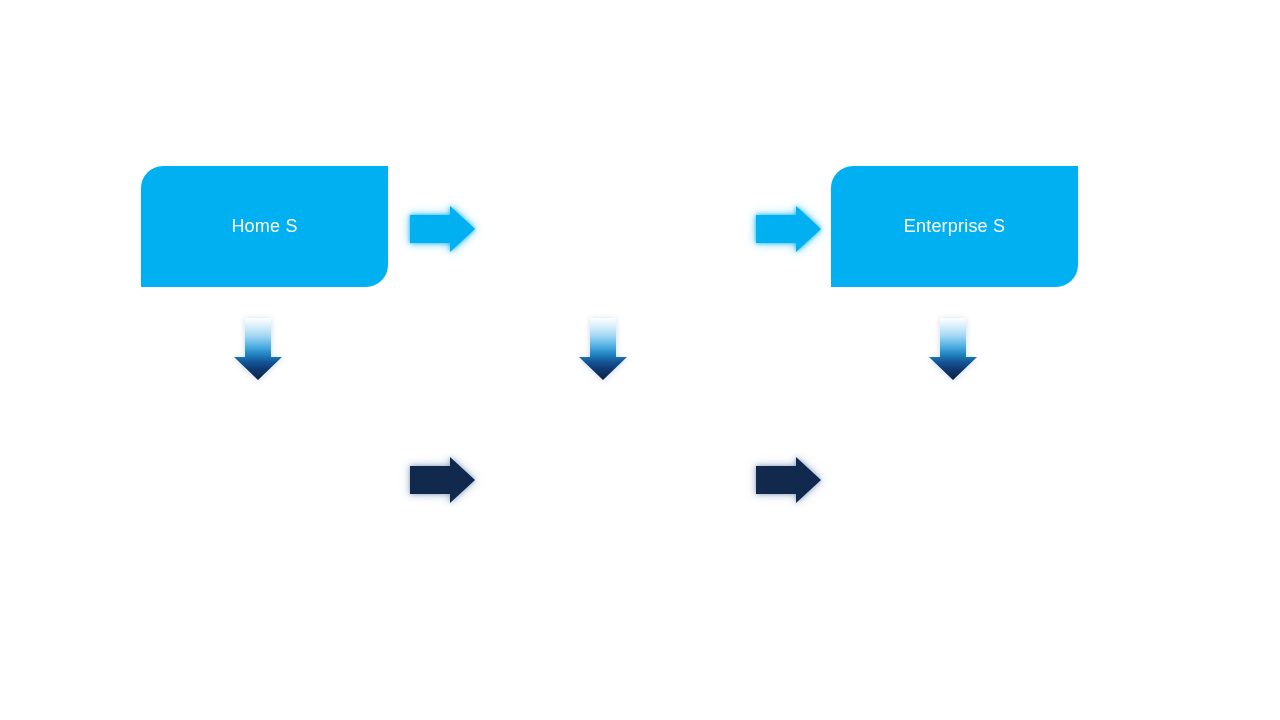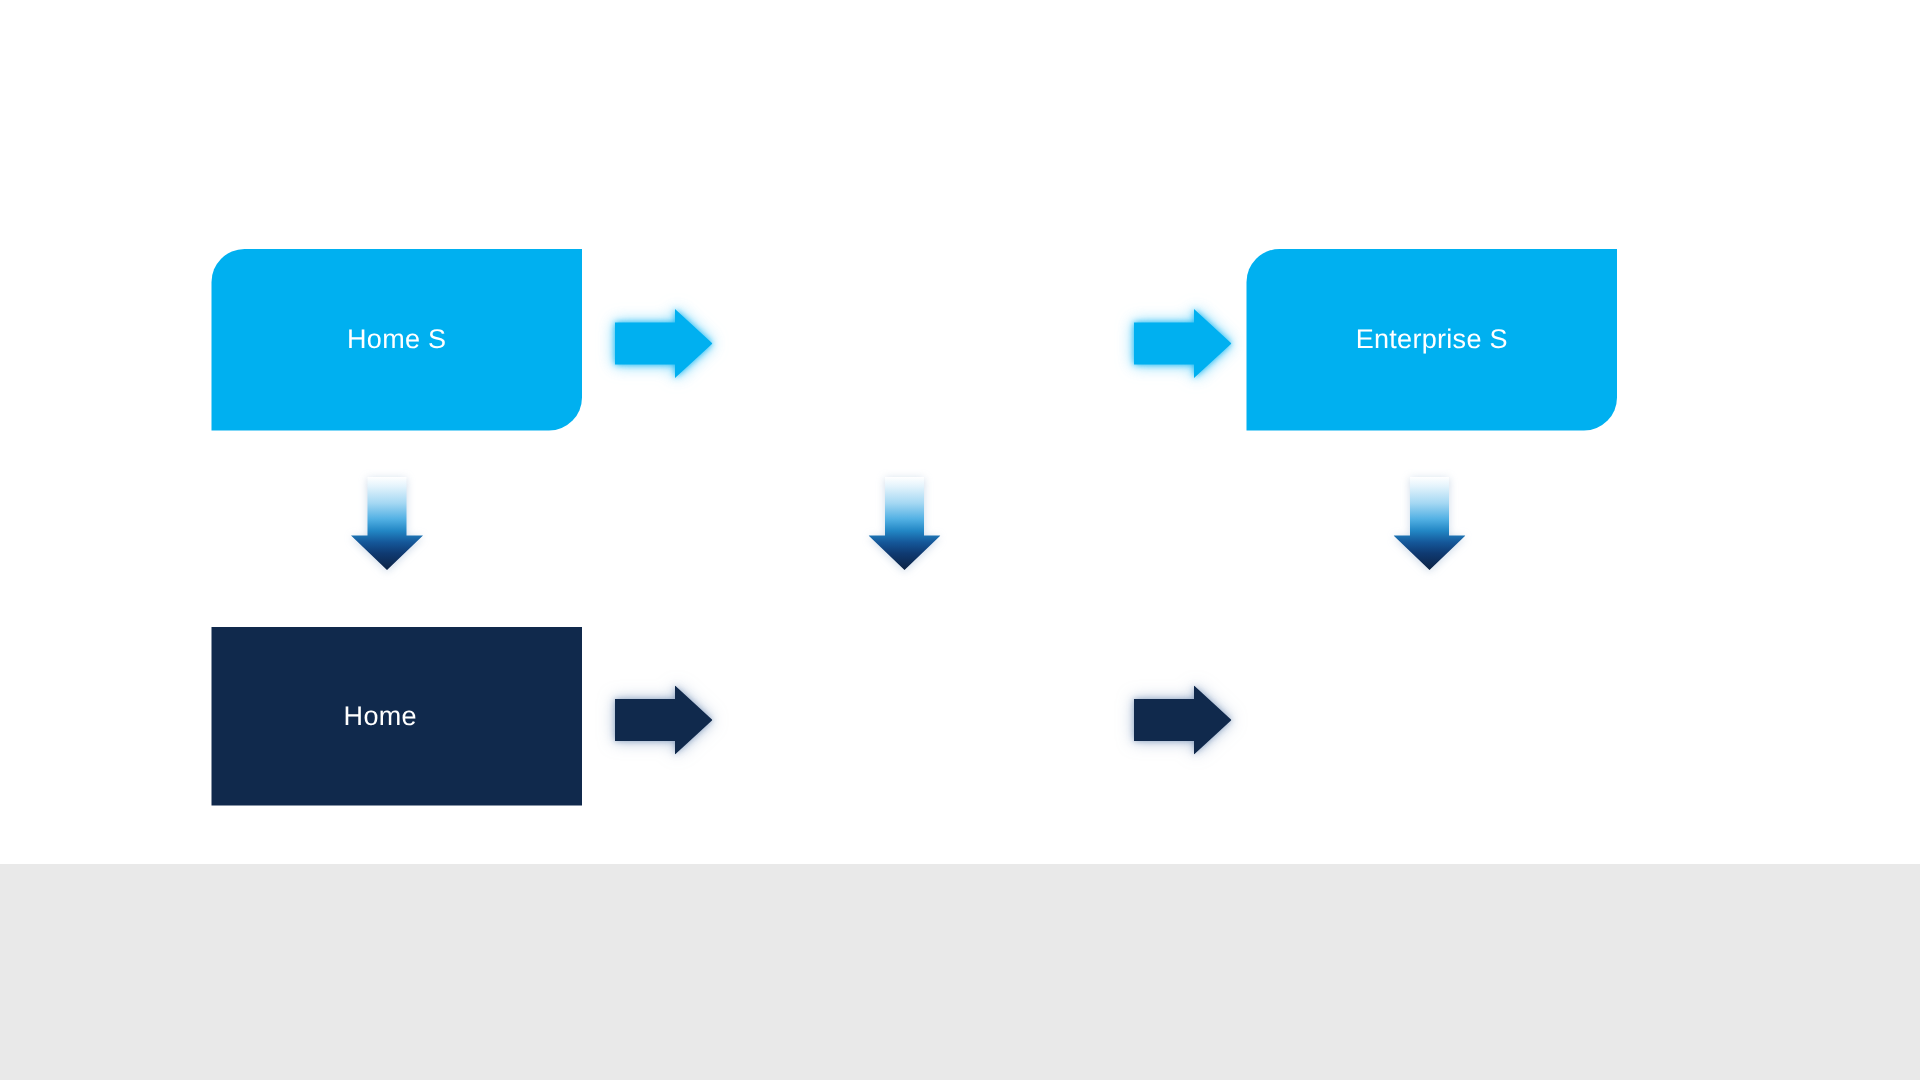--- a/index.html
+++ b/index.html
@@ -4,21 +4,21 @@
 <style>
   :root{
     --node-top-fill:#00B0F0;
     --node-bottom-fill:#10294C;
     --label-text:#FFFFFF;
     --background:#FFFFFF;
   }
   html,body{margin:0;padding:0;background:#e9e9e9;}
   .canvas{
     position:relative;
-    width:1280px;height:576px;
+    width:1280px;height:720px;
     background:var(--background,#FFFFFF);
     overflow:hidden;
     font-family:"Liberation Sans", sans-serif;
     margin:0 auto;
   }
   
   .node{
     position:absolute;
     display:flex;align-items:center;justify-content:center;
     box-sizing:border-box;
@@ -88,23 +88,20 @@
   <div class="darrow-wrap da-1">
     <div class="darrow"></div>
   </div>
   <div class="darrow-wrap da-2">
     <div class="darrow"></div>
   </div>
   <div class="darrow-wrap da-3">
     <div class="darrow"></div>
   </div>
 
-  <div class="node node-dark c1">
-    <span class="node-label">Home</span>
-  </div>
 
   <div class="harrow-wrap glow-dark ha-row2 ha-g1">
     <div class="harrow fill-dark"></div>
   </div>
   <div class="harrow-wrap glow-dark ha-row2 ha-g2">
     <div class="harrow fill-dark"></div>
   </div>
 
 </div>
 

